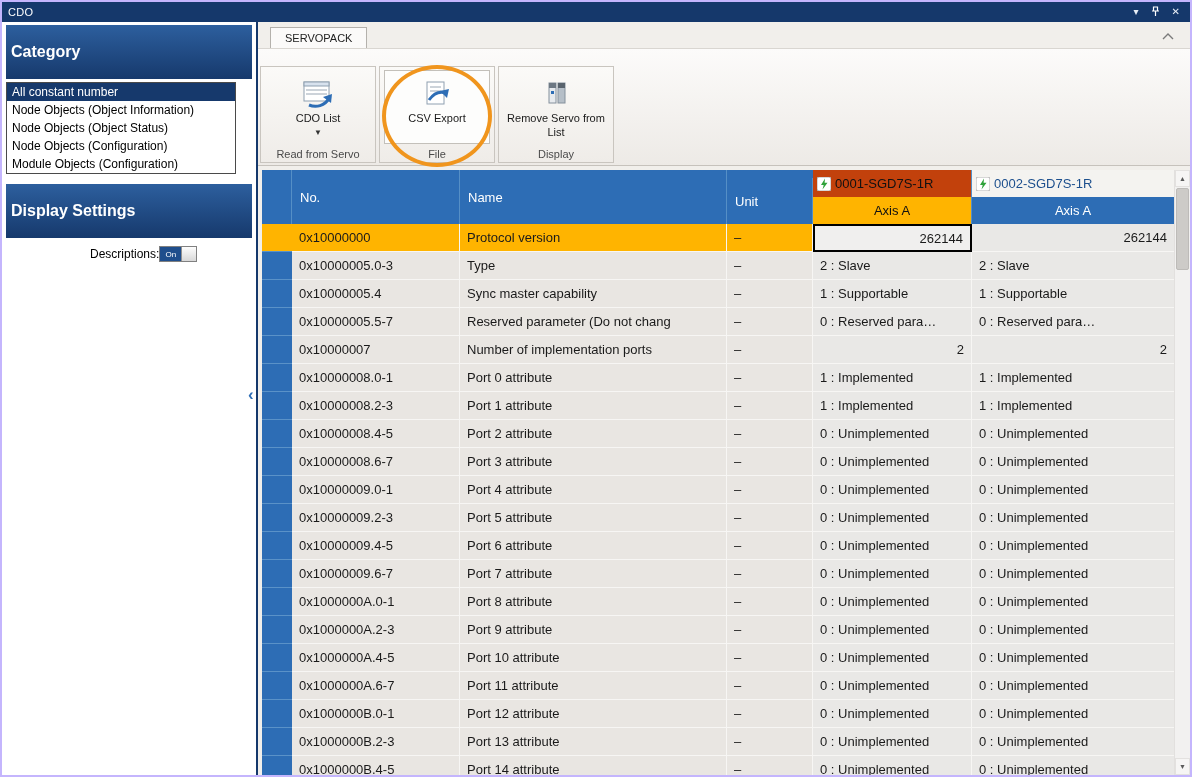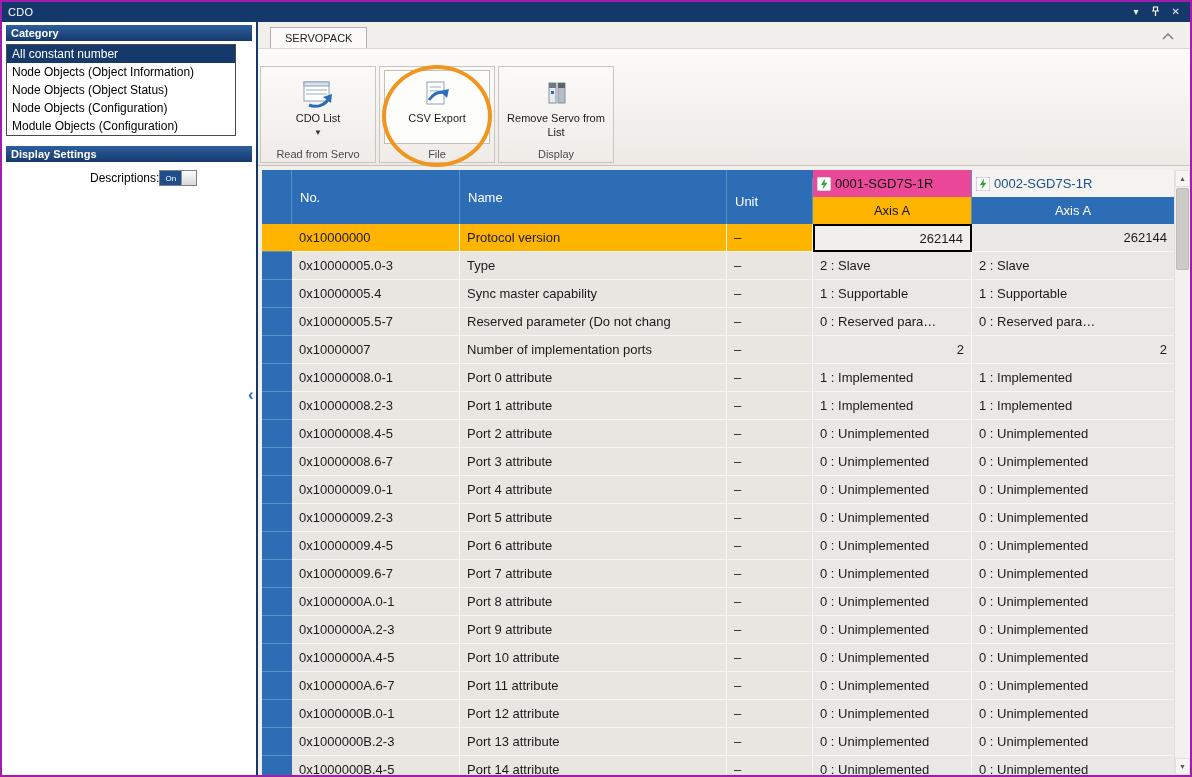--- a/index.html
+++ b/index.html
@@ -1,29 +1,29 @@
 <!DOCTYPE html>
 <html><head>
 <meta charset="utf-8">
 <style>
   * { margin:0; padding:0; box-sizing:border-box; }
   html,body { width:1192px; height:777px; font-family:"Liberation Sans", sans-serif; background:#fff; }
-  .window { position:relative; width:1192px; height:777px; background:#15386b; border:2px solid #a21caf; overflow:hidden; }
+  .window { position:relative; width:1192px; height:777px; background:#15386b; border:2px solid #c4b5fd; overflow:hidden; }
 
   
   .titlebar { height:20px; display:flex; align-items:center; color:#fff; font-size:11px; padding:0 6px; background:#15386b; }
   .titlebar .title { flex:1; letter-spacing:.3px; }
   .tb-icons { display:flex; gap:12px; align-items:center; margin-right:4px; }
   .tb-icon { color:#e8eef6; font-size:10px; line-height:1; cursor:default; }
 
   .content { display:flex; height:753px; }
 
   
   .sidebar { width:256px; background:#fff; padding:3px 4px; border-right:2px solid #15386b; display:flex; flex-direction:column; }
-  .panel-header { background:linear-gradient(#2d5f9e,#16396c); color:#fff; font-size:11px; font-weight:bold; padding:2px 5px; }
+  .panel-header { background:linear-gradient(#2d5f9e,#16396c); color:#fff; font-size:16px; font-weight:bold; padding:18px 5px; }
   .listbox { border:1px solid #4a4a4a; background:#fff; margin:3px 16px 10px 0; }
   .cat-item { font-size:12px; padding:2px 5px; color:#000; white-space:nowrap; overflow:hidden; }
   .cat-item.selected { background:#16396c; color:#fff; }
   .desc-row { display:flex; align-items:center; font-size:12px; color:#000; padding:8px 0 0 84px; }
   .toggle { width:38px; height:16px; border:1px solid #808080; display:flex; background:#fff; }
   .toggle-on { width:21px; background:#1f4e8c; color:#fff; font-size:8px; display:flex; align-items:center; justify-content:center; }
   .toggle-knob { flex:1; background:linear-gradient(#fdfdfd,#d8d8d8); border-left:1px solid #909090; }
 
   
   .main { flex:1; display:flex; flex-direction:column; background:#f1efeb; position:relative; min-width:0; }
@@ -44,21 +44,21 @@
   
   .table-wrap { flex:1; display:flex; padding:4px 0 0 4px; overflow:hidden; }
   .grid { flex:1; display:flex; flex-direction:column; overflow:hidden; min-width:0; }
   .hrow { display:flex; height:54px; background:#2d6db5; color:#fff; font-size:13px; flex:none; }
   .h-strip { width:30px; border-right:1px solid #558fc6; }
   .h-no { width:168px; } .h-name { width:267px; } .h-unit { width:86px;margin-top:8px; }
   .hcell { display:flex; align-items:center; padding-left:8px; border-right:1px solid #558fc6; }
   .h-servo { width:159px; display:flex; flex-direction:column; border-right:1px solid #558fc6; }
   .h-servo.last { flex:1; border-right:none; }
   .servo-top { height:27px; display:flex; align-items:center; gap:4px; padding:0 4px; white-space:nowrap; overflow:hidden; }
-  .servo-top.sel { background:#ec4899; color:#111; }
+  .servo-top.sel { background:#c2410c; color:#111; }
   .servo-top.unsel { background:#f4f3f0; color:#1c4f8d; }
   .servo-axis { height:27px; display:flex; align-items:center; justify-content:center; }
   .servo-axis.sel { background:#ffb400; color:#111; }
   .servo-axis.unsel { background:#2d6db5; color:#fff; }
   .bolt { width:14px; height:14px; flex:none; }
 
   .tbody { flex:1; overflow:hidden; }
   .row { display:flex; height:28px; background:#e9e6e2; font-size:13px; color:#1a1a1a; }
   .cell { display:flex; align-items:center; padding:0 7px; white-space:nowrap; overflow:hidden; border-right:1px solid #f7f6f4; border-bottom:1px solid #f7f6f4; }
   .c-strip { width:30px; background:#2d6db5; border-bottom:1px solid #5a92c8; flex:none; }

